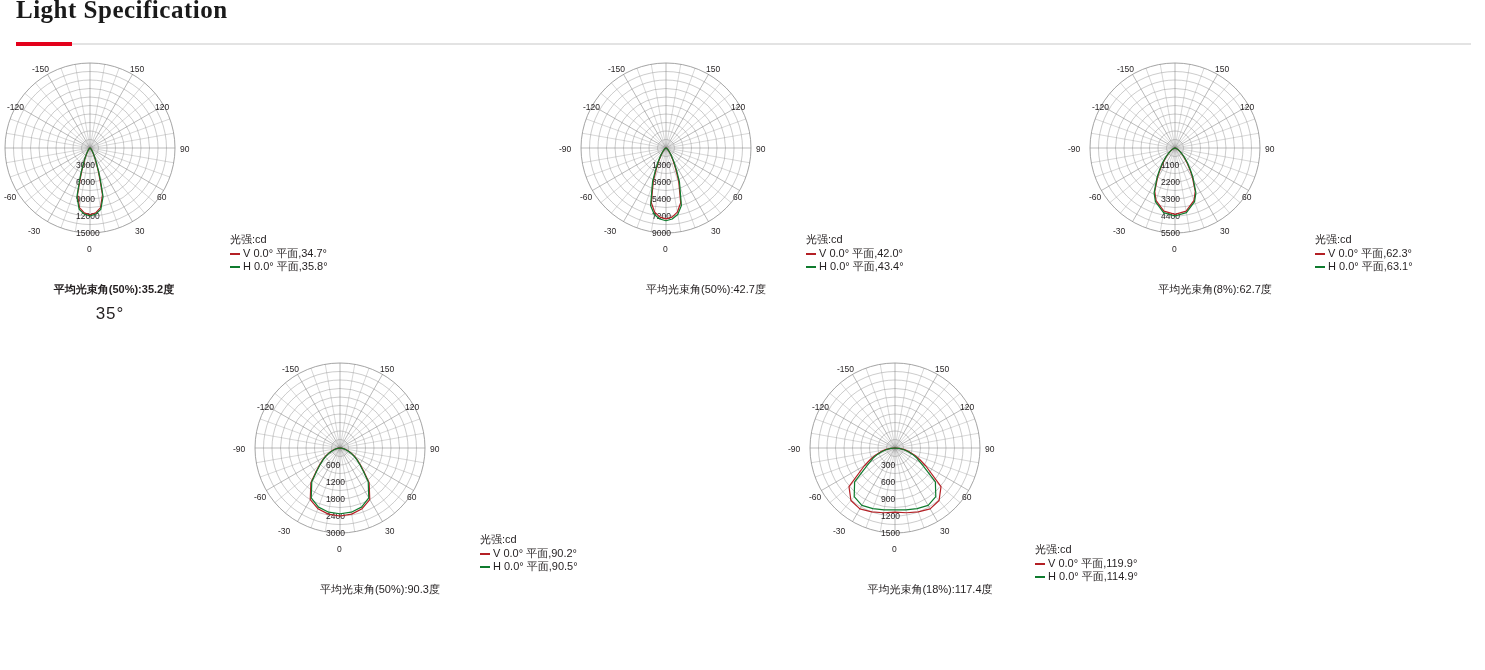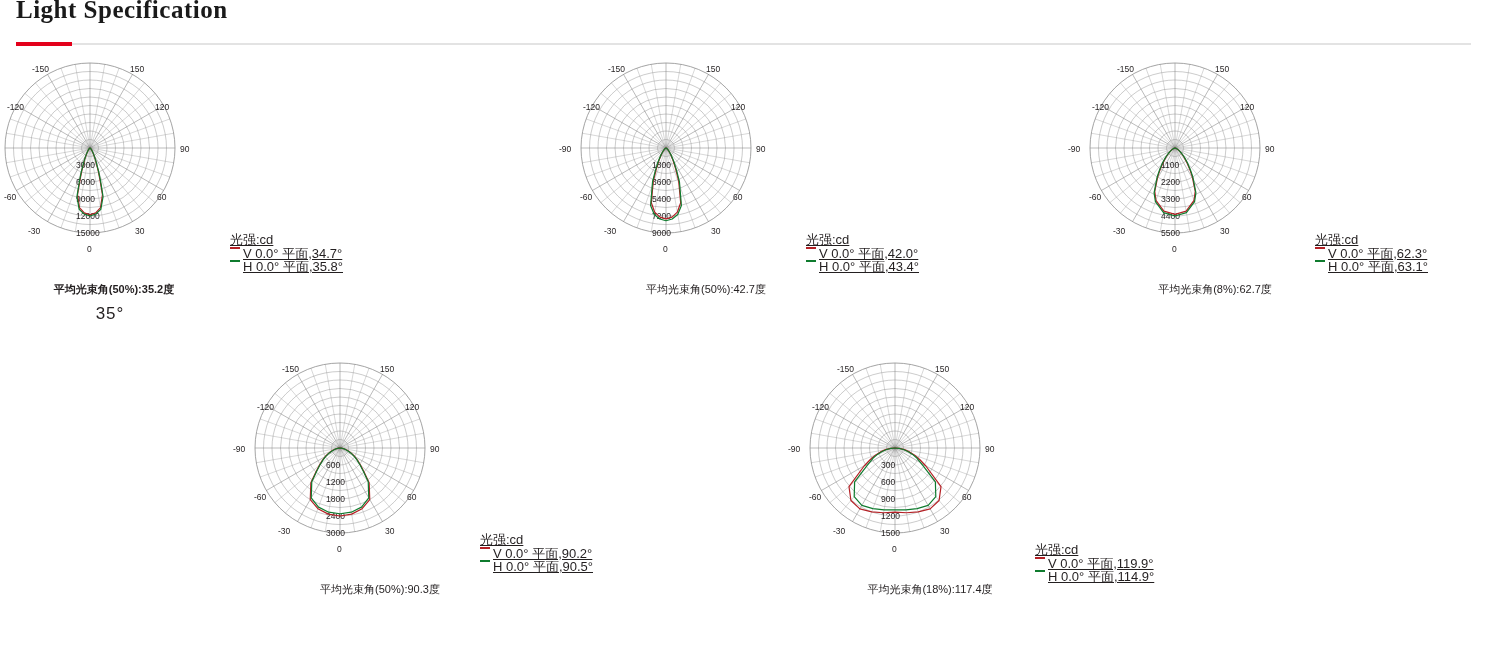--- a/index.html
+++ b/index.html
@@ -75,31 +75,31 @@
     left: 0;
     top: 246px;
     width: 460px;
     text-align: center;
     font-size: 17px;
     letter-spacing: 1px;
     color: #231f20;
   }
   .legend-box {
     position: absolute;
-    font-size: 13px;
+    font-size: 11px;
     line-height: 13px;
     color: #231f20;
     white-space: nowrap;
-    text-decoration: underline;
   }
   .legend-title {
     margin-bottom: 1px;
   }
   .legend-row {
     display: flex;
+    align-items: center;
     gap: 3px;
   }
   .legend-swatch {
     display: inline-block;
     width: 10px;
     height: 2px;
     flex: 0 0 auto;
   }
   .legend-swatch.v { background: #b42025; }
   .legend-swatch.h { background: #0f7b2e; }

